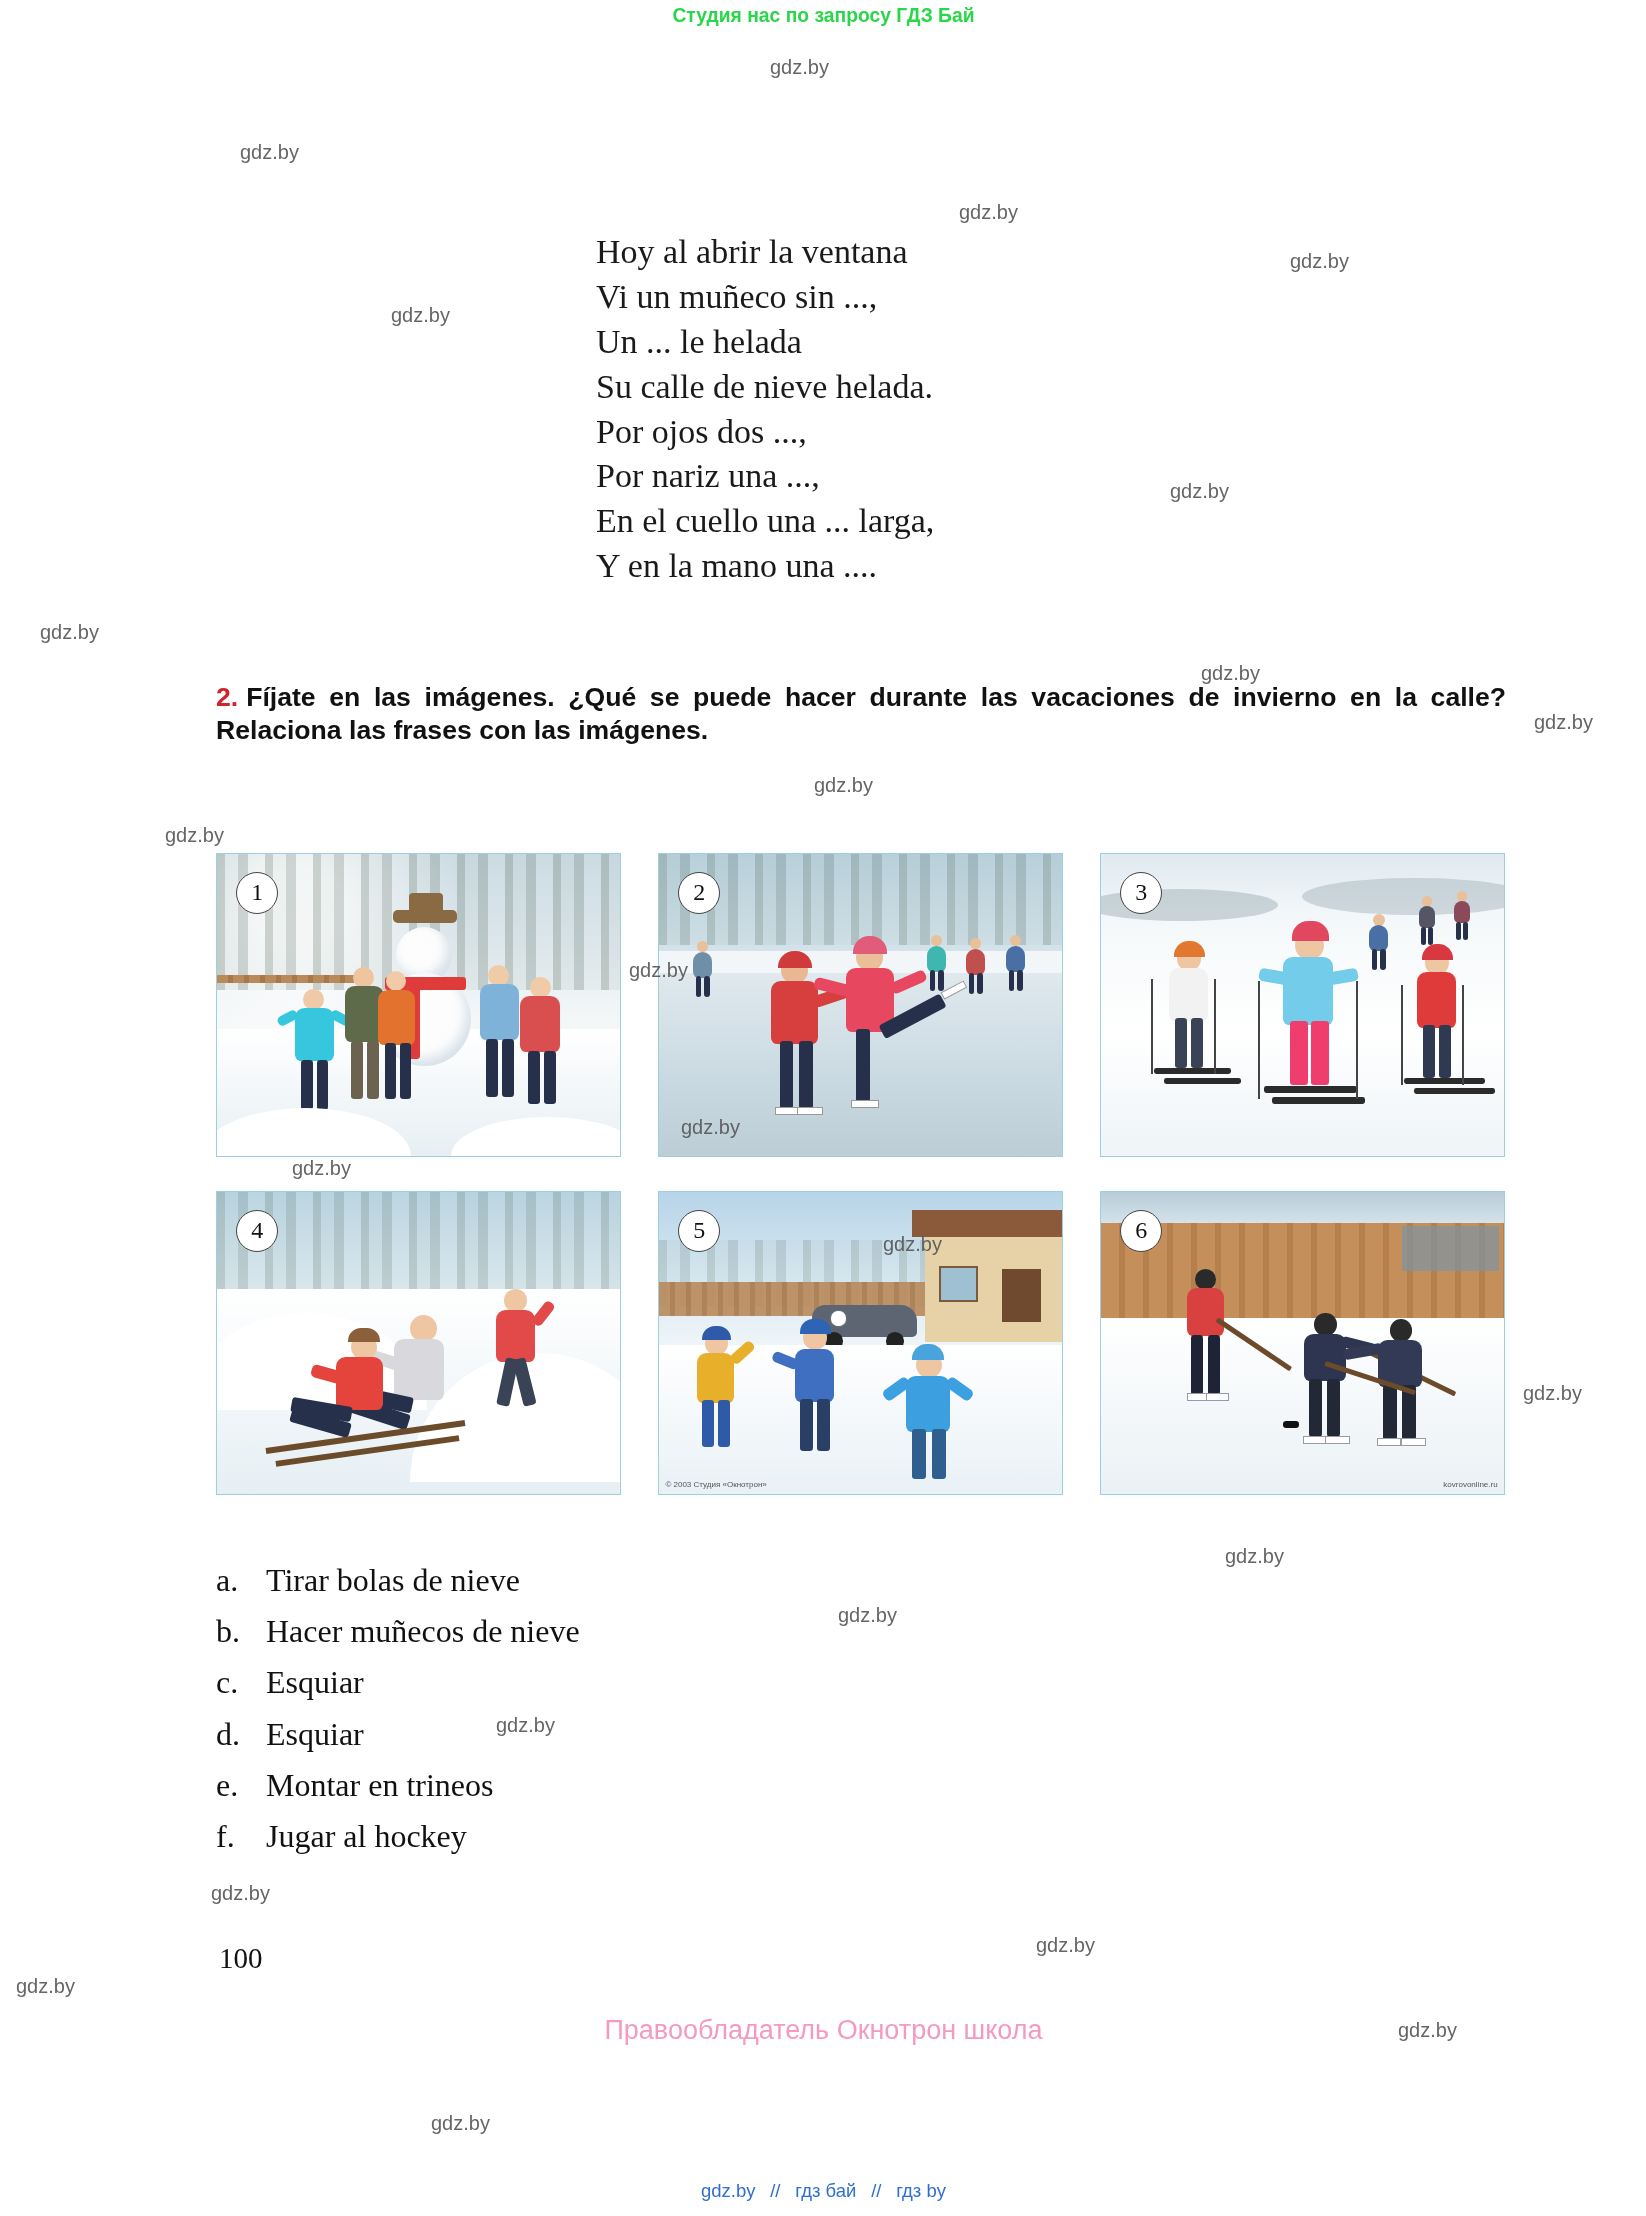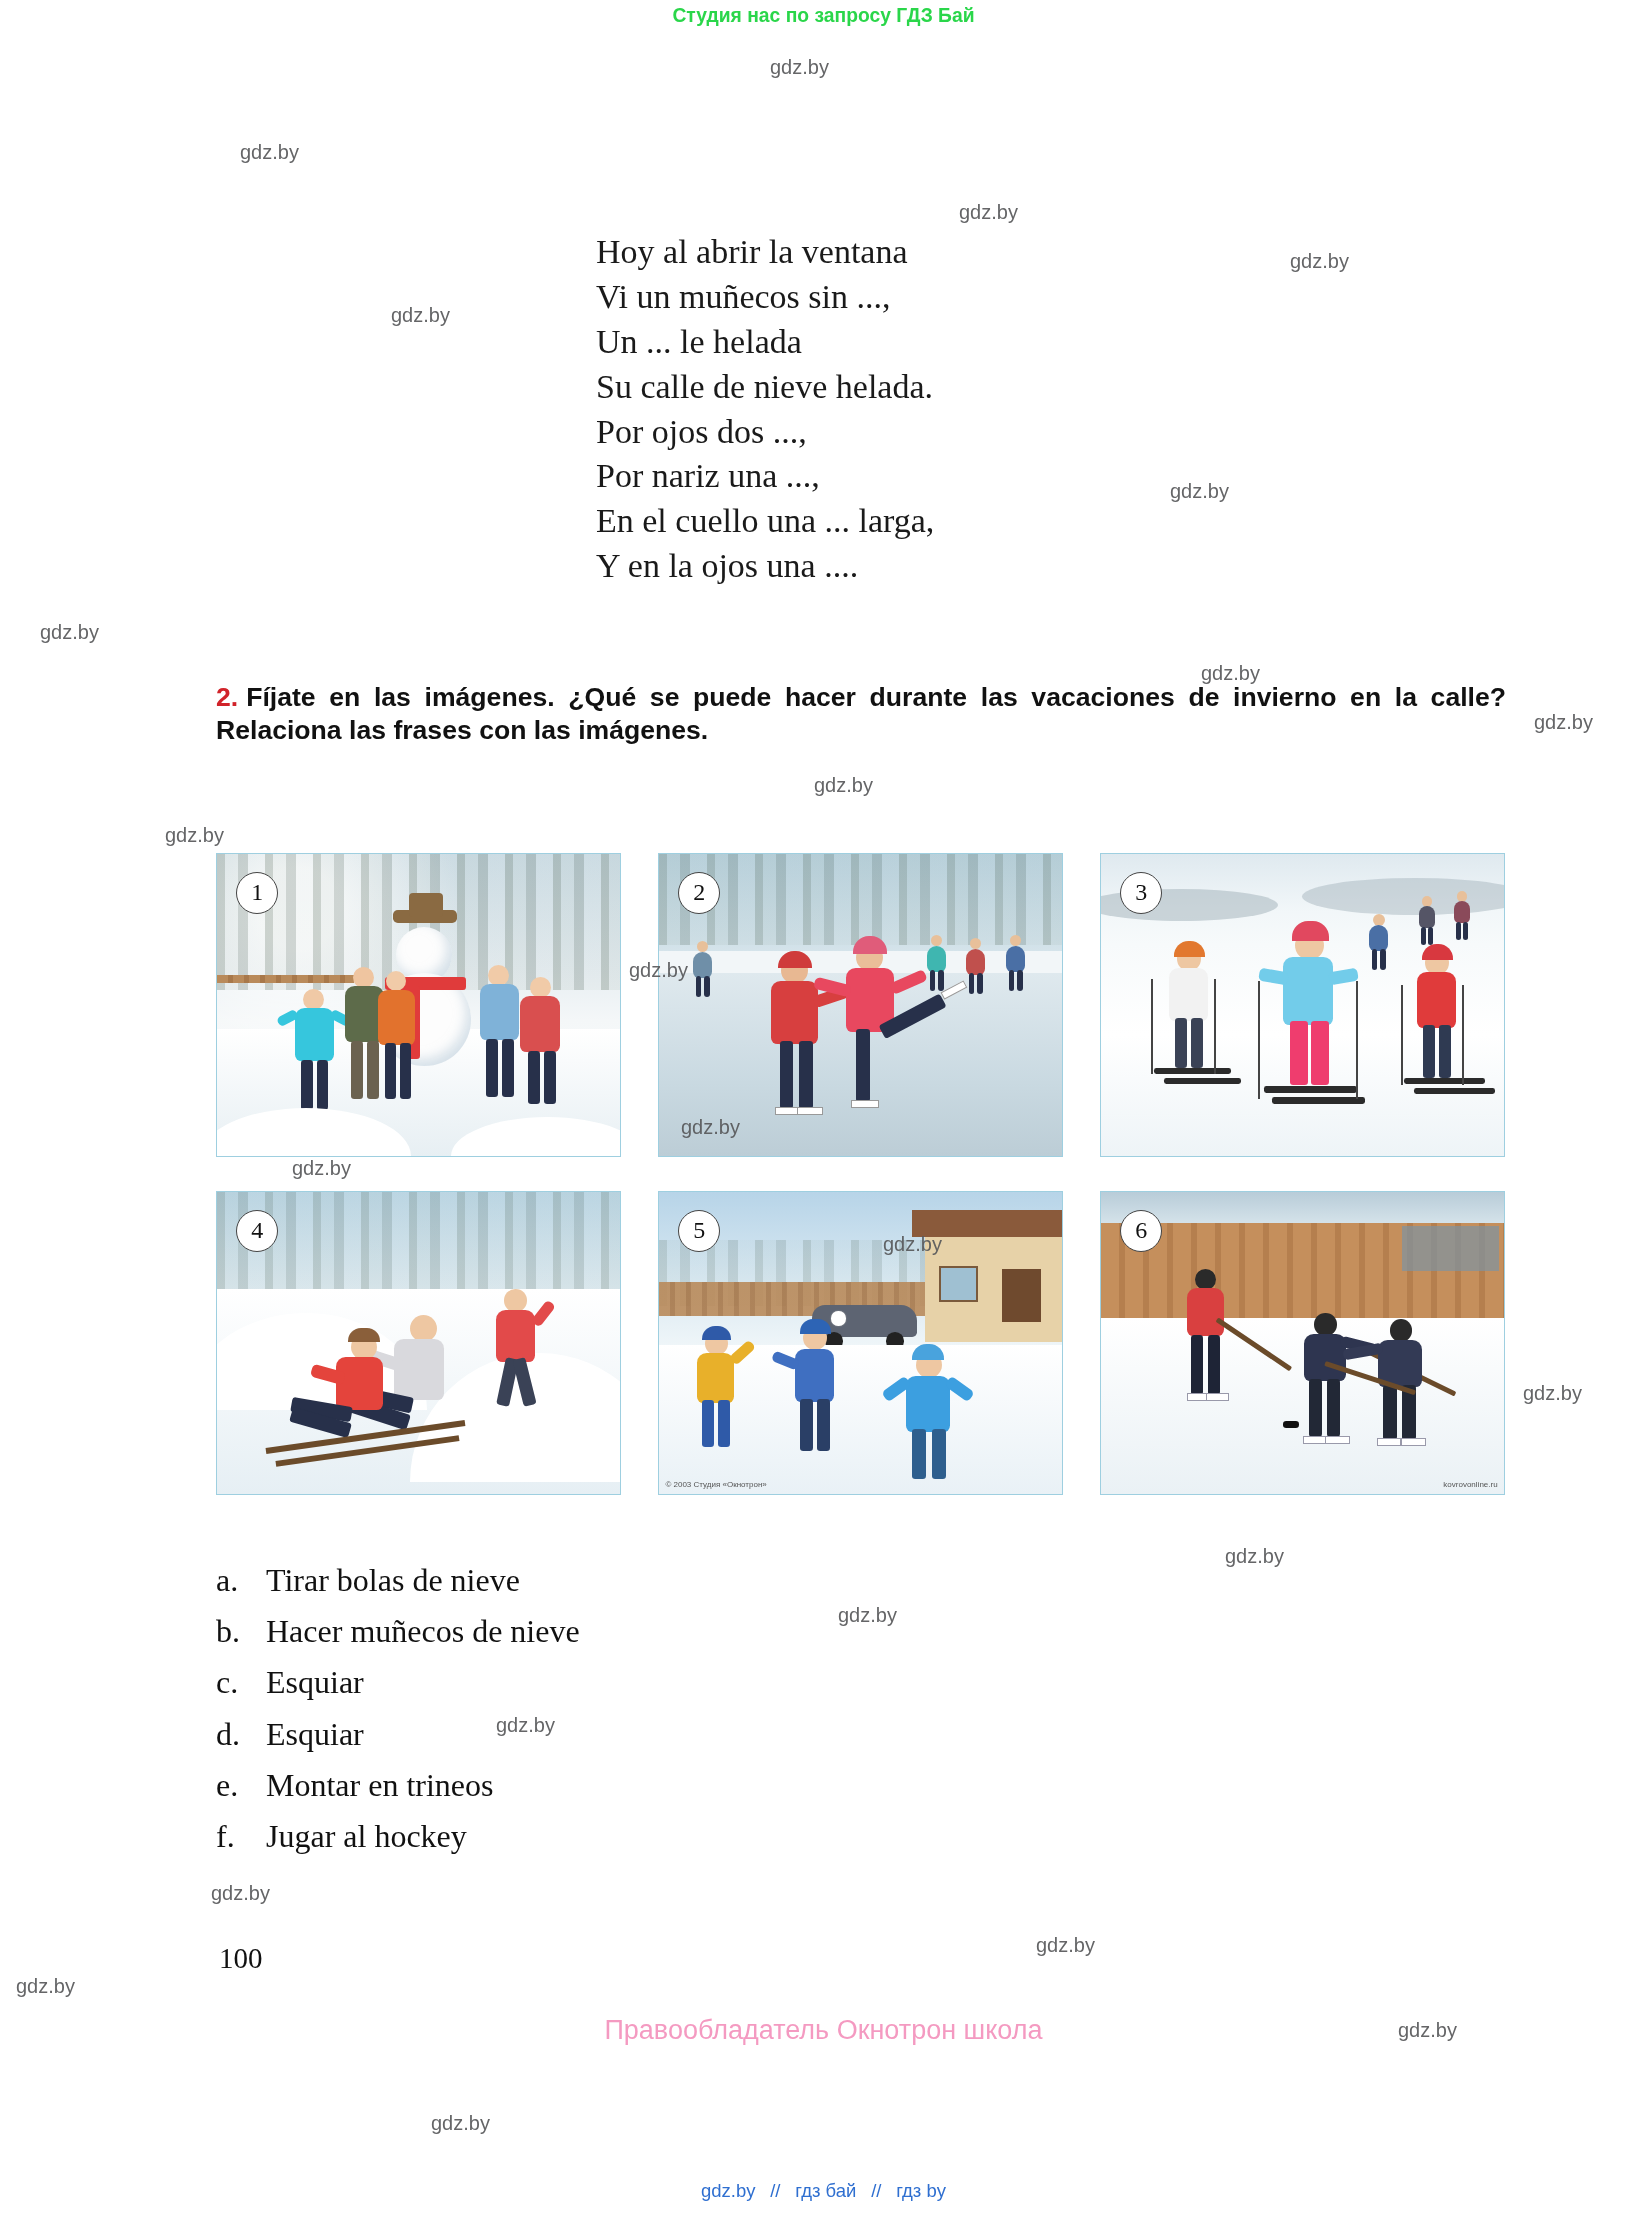--- a/index.html
+++ b/index.html
@@ -229,27 +229,27 @@
 </style>
 </head>
 <body>
 
 <div class="page">
 
   <div class="top-banner">Студия нас по запросу ГДЗ Бай</div>
 
   <div class="poem">
     <div>Hoy al abrir la ventana</div>
-    <div>Vi un muñecos sin ...,</div>
+    <div>Vi un muñeco sin ...,</div>
     <div>Un ... le helada</div>
     <div>Su calle de nieve helada.</div>
     <div>Por ojos dos ...,</div>
     <div>Por nariz una ...,</div>
     <div>En el cuello una ... larga,</div>
-    <div>Y en la ojos una ....</div>
+    <div>Y en la mano una ....</div>
   </div>
 
   <div class="ex-head">
     <span class="ex-num">2.</span><span>Fíjate en las imágenes. ¿Qué se puede hacer durante las vacaciones de invierno en la calle? Relaciona las frases con las imágenes.</span>
   </div>
 
   <div class="grid">
 
     <div class="row">
 

